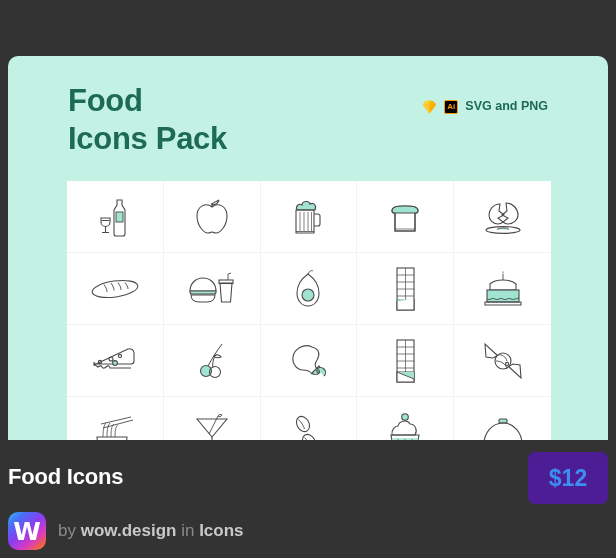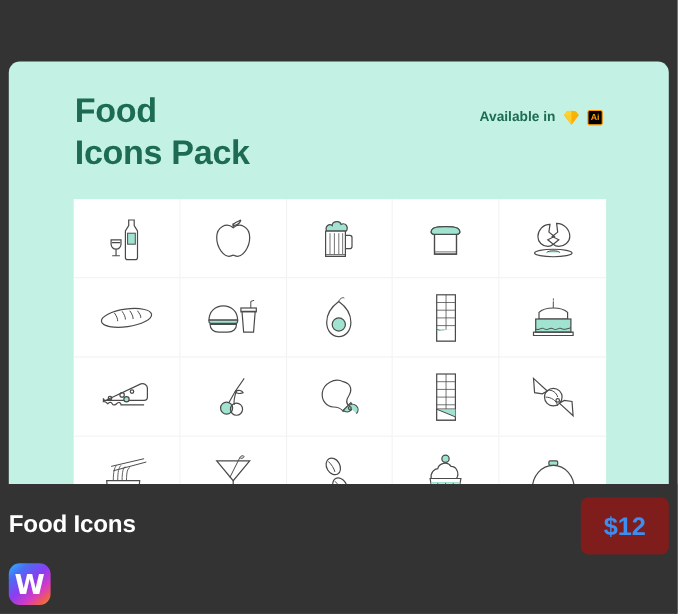--- a/index.html
+++ b/index.html
@@ -140,21 +140,21 @@
     font-weight: bold;
     letter-spacing: -0.2px;
   }
 
   #price-badge {
     position: absolute;
     right: 8px;
     top: 12px;
     width: 80px;
     height: 52px;
-    background: #7f1d1d;
+    background: #4c1d95;
     border-radius: 7px;
     display: flex;
     align-items: center;
     justify-content: center;
     color: #3d8ef0;
     font-size: 23px;
     font-weight: bold;
   }
 
   #author-row {
@@ -203,30 +203,30 @@
 
 <div id="preview-card">
 
   <div id="card-header">
 
     <div id="pack-title">Food
 Icons Pack</div>
 
     <div id="pack-meta">
       <span class="meta-row-formats">
-        <span>Available in</span>
         <span class="sketch-icon">
           <svg width="15" height="14" viewBox="0 0 15 14">
             <path d="M3.4 1.2 L7.5 0.6 L11.6 1.2 L14.2 4.6 L7.5 13.4 L0.8 4.6 Z" fill="#f7b500"></path>
             <path d="M3.4 1.2 L7.5 0.6 L7.5 13.4 L0.8 4.6 Z" fill="#fdd231"></path>
             <path d="M0.8 4.6 L14.2 4.6 L7.5 13.4 Z" fill="#fdad00" opacity="0.75"></path>
             <path d="M0.8 4.6 L7.5 4.6 L7.5 13.4 Z" fill="#ffd84d" opacity="0.6"></path>
           </svg>
         </span>
         <span class="ai-icon">Ai</span>
+        <span>SVG and PNG</span>
       </span>
     </div>
   </div>
 
   <div id="icon-grid">
 
     <div class="icon-cell">
       <span>
         <svg width="56" height="50" viewBox="0 0 56 50" fill="none" stroke="#4a4a4a" stroke-width="1.1">
           <path d="M30 8 h5 v5 l3 5 v24 a2 2 0 0 1-2 2 h-7 a2 2 0 0 1-2-2 V18 l3-5 z"></path>
@@ -470,14 +470,20 @@
   <div id="product-title">Food Icons</div>
 
   <div id="price-badge">
     <span>$12</span>
   </div>
 
   <div id="author-row">
     <div id="author-avatar">
       <span class="w-glyph">W</span>
     </div>
+    <div id="author-text">
+      <span>by</span>
+      <span class="strong">wow.design</span>
+      <span>in</span>
+      <span class="strong">Icons</span>
+    </div>
   </div>
 </div>
 
 </body></html>

